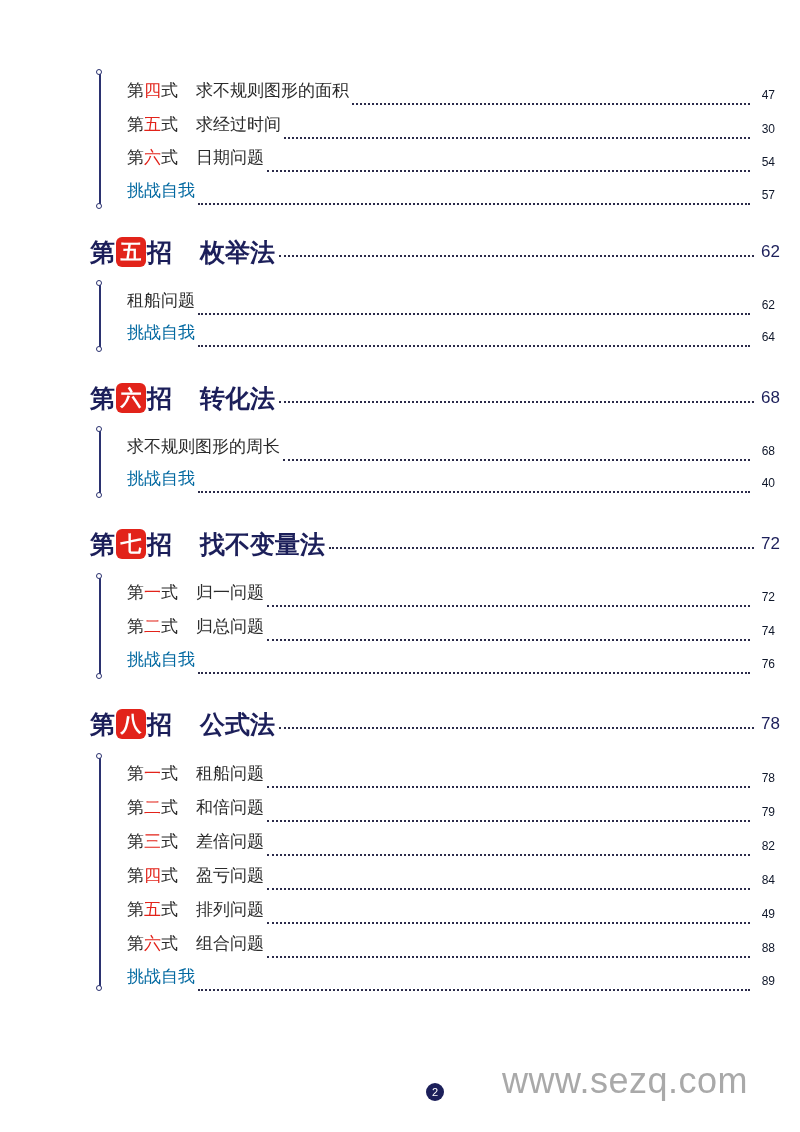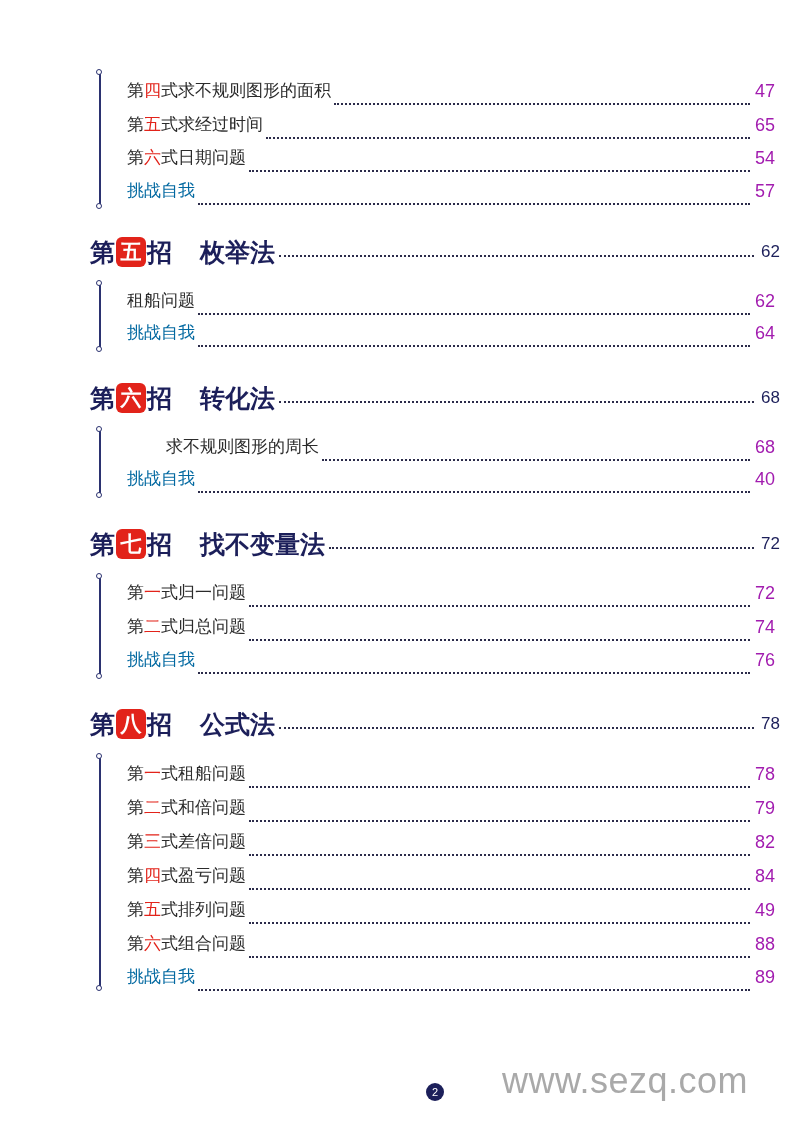--- a/index.html
+++ b/index.html
@@ -28,23 +28,23 @@
 
   .vline { position: absolute; left: 99px; width: 2px; background: #2b3270; }
   .vdot { position: absolute; left: 96px; width: 6px; height: 6px; border: 1.5px solid #2b3270; border-radius: 50%; background: #fff; box-sizing: border-box; }
 
   .entry {
     position: absolute; left: 127px; right: 25px; height: 26px;
     display: flex; align-items: flex-end; font-size: 17px;
   }
   .e-label { color: #2b2b2b; white-space: pre; }
   .e-label .red { color: #e2231a; }
-  .e-title { color: #2b2b2b; }
+  .e-title { margin-left: 18px; color: #2b2b2b; }
   .e-challenge { color: #0369a1; }
-  .e-page { font-size: 18px; color: #a21caf; min-width: 22px; text-align: right; font-family: "Liberation Sans", sans-serif; }
+  .e-page { font-size: 12px; color: #0f172a; min-width: 22px; text-align: right; font-family: "Liberation Sans", sans-serif; }
   .e-leader { flex: 1; border-bottom: 2px dotted #2b2b4a; margin: 0 3px; position: relative; top: 3px; }
 
   .page-num {
     position: absolute; left: 426px; top: 1083px; width: 18px; height: 18px; border-radius: 50%;
     background: #1c1f5a; color: #fff; font-size: 11px; display: flex; align-items: center; justify-content: center;
     font-family: "Liberation Sans", sans-serif;
   }
   .watermark {
     position: absolute; left: 502px; top: 1060px; font-size: 36px; color: #a9a9a9;
     font-family: "Liberation Sans", sans-serif; letter-spacing: 0.5px;
@@ -61,21 +61,21 @@
   <div class="entry" style="top:76px;">
     <span class="e-label"><span>第</span><span class="red">四</span><span>式</span></span>
     <span class="e-title">求不规则图形的面积</span>
     <span class="e-leader"></span>
     <span class="e-page">47</span>
   </div>
   <div class="entry" style="top:110px;">
     <span class="e-label"><span>第</span><span class="red">五</span><span>式</span></span>
     <span class="e-title">求经过时间</span>
     <span class="e-leader"></span>
-    <span class="e-page">65</span>
+    <span class="e-page">30</span>
   </div>
   <div class="entry" style="top:143px;">
     <span class="e-label"><span>第</span><span class="red">六</span><span>式</span></span>
     <span class="e-title">日期问题</span>
     <span class="e-leader"></span>
     <span class="e-page">54</span>
   </div>
   <div class="entry" style="top:176px;">
     <span class="e-challenge">挑战自我</span>
     <span class="e-leader"></span>
@@ -112,21 +112,21 @@
     <span class="ch-prefix">第</span>
     <span class="ch-num">六</span>
     <span class="ch-suffix">招</span>
     <span class="ch-title">转化法</span>
     <span class="leader"></span>
     <span class="ch-page">68</span>
   </div>
   <div class="vline" style="top:429px;height:66px;"></div>
   <div class="vdot" style="top:426px;"></div>
   <div class="vdot" style="top:492px;"></div>
-  <div class="entry" style="top:432px;margin-left:39px;">
+  <div class="entry" style="top:432px;">
     <span>求不规则图形的周长</span>
     <span class="e-leader"></span>
     <span class="e-page">68</span>
   </div>
   <div class="entry" style="top:464px;">
     <span class="e-challenge">挑战自我</span>
     <span class="e-leader"></span>
     <span class="e-page">40</span>
   </div>
 </div>

